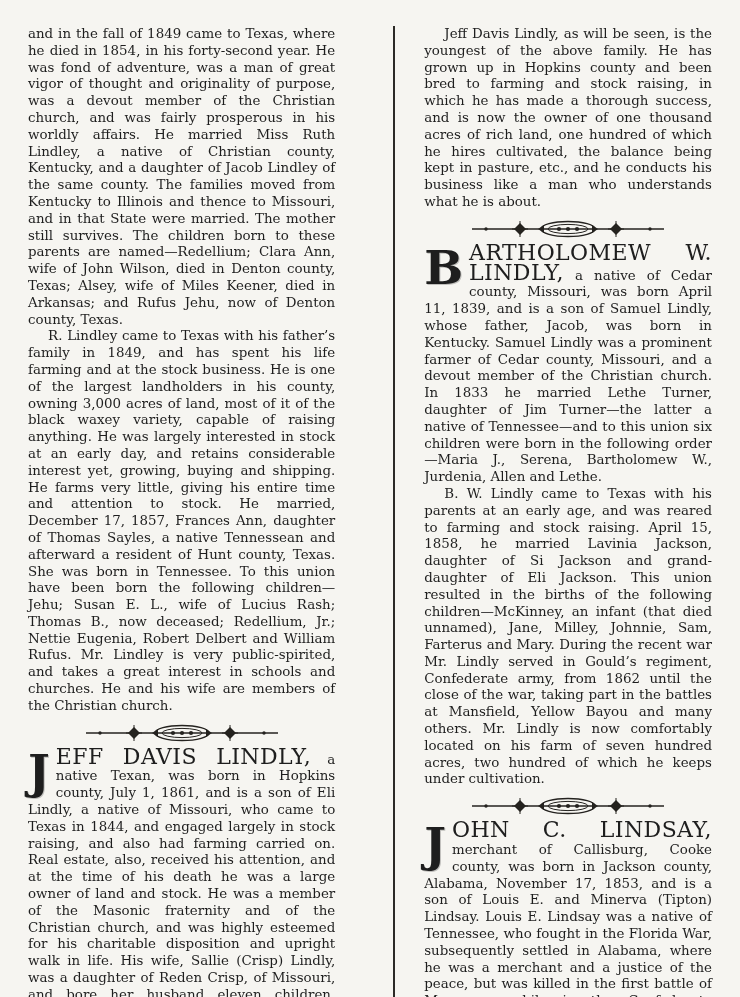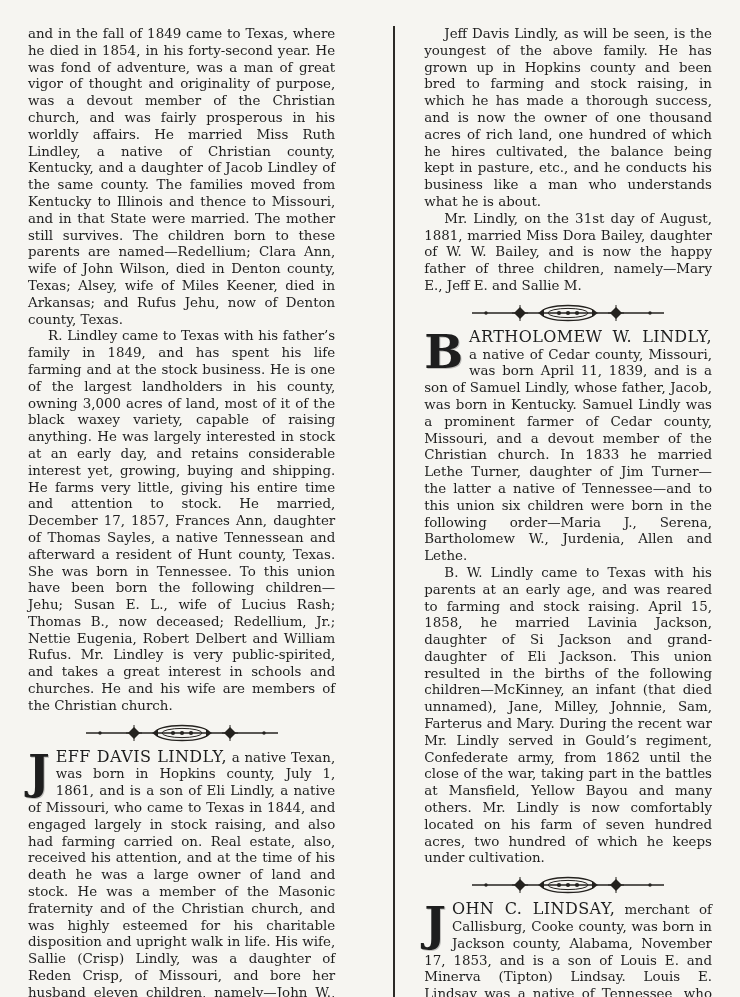--- a/index.html
+++ b/index.html
@@ -43,21 +43,21 @@
   
   p.section-start { text-indent: 0; }
   .dropcap {
     float: left;
     font-size: 46px; line-height: 40px;
     font-weight: bold;
     padding: 3px 6px 0 0;
     letter-spacing: 0;
     text-shadow: 1px 1px 0 rgba(30,30,30,.25);
   }
-  .lead-caps { font-size: 16px; letter-spacing: .4px; }
+  .lead-caps { font-size: 22px; letter-spacing: .4px; }
 
   
   .divider { text-align: center; padding: 9px 0 7px 0; }
   .divider svg { display: inline-block; vertical-align: middle; }
 </style>
 </head>
 <body>
 
 <div class="page">
 
@@ -90,21 +90,20 @@
         </svg>
       </div>
 
       <p class="section-start">
         <span class="dropcap">J</span><span class="lead-caps">EFF DAVIS LINDLY,</span><span> a native Texan, was born in Hopkins county, July 1, 1861, and is a son of Eli Lindly, a native of Missouri, who came to Texas in 1844, and engaged largely in stock raising, and also had farming carried on.  Real estate, also, received his attention, and at the time of his death he was a large owner of land and stock.  He was a member of the Masonic fraternity and of the Christian church, and was highly esteemed for his charitable disposition and upright walk in life.  His wife, Sallie (Crisp) Lindly, was a daughter of Reden Crisp, of Missouri, and bore her husband eleven children, namely—John W., Ruth, Jacob M., Lizzie, Sarah M., Jonathan S., Eli F., Josephine, Mary E., Theodosia and Jeff Davis.</span>
       </p>
     </div>
 
     <div class="col col-right">
       <p class="body-par">Jeff Davis Lindly, as will be seen, is the youngest of the above family.  He has grown up in Hopkins county and been bred to farming and stock raising, in which he has made a thorough success, and is now the owner of one thousand acres of rich land, one hundred of which he hires cultivated, the balance being kept in pasture, etc., and he conducts his business like a man who understands what he is about.</p>
-      <p class="body-par">Mr. Lindly, on the 31st day of August, 1881, married Miss Dora Bailey, daughter of W. W. Bailey, and is now the happy father of three children, namely—Mary E., Jeff E. and Sallie M.</p>
 
       <div class="divider">
         <svg width="200" height="18" viewBox="0 0 200 18">
           <g fill="#24221f" stroke="#24221f">
             <line x1="4" y1="9" x2="196" y2="9" stroke-width="1.3"></line>
             <circle cx="18" cy="9" r="1.7" stroke="none"></circle>
             <circle cx="182" cy="9" r="1.7" stroke="none"></circle>
             <path d="M52 3 L58 9 L52 15 L46 9 Z" stroke="none"></path>
             <path d="M52 1 L52 17 M44 9 L60 9" stroke-width="1"></path>
             <path d="M148 3 L154 9 L148 15 L142 9 Z" stroke="none"></path>

